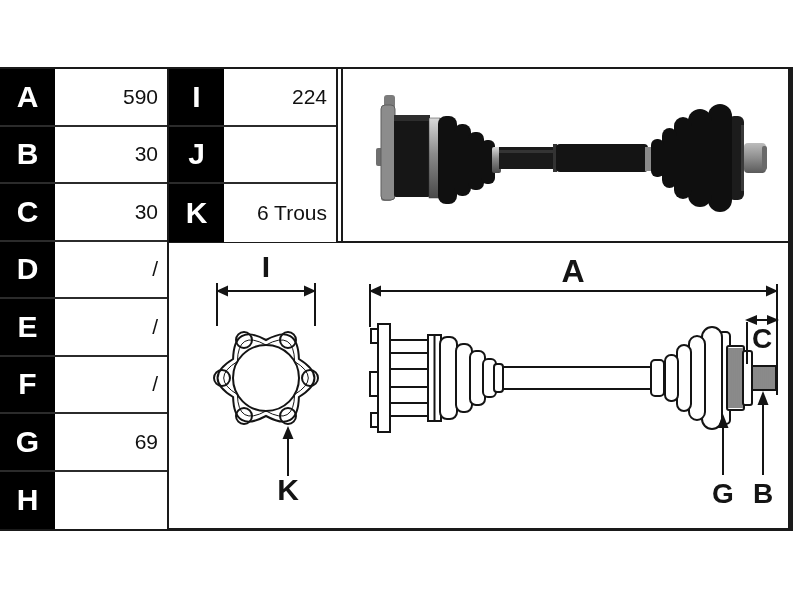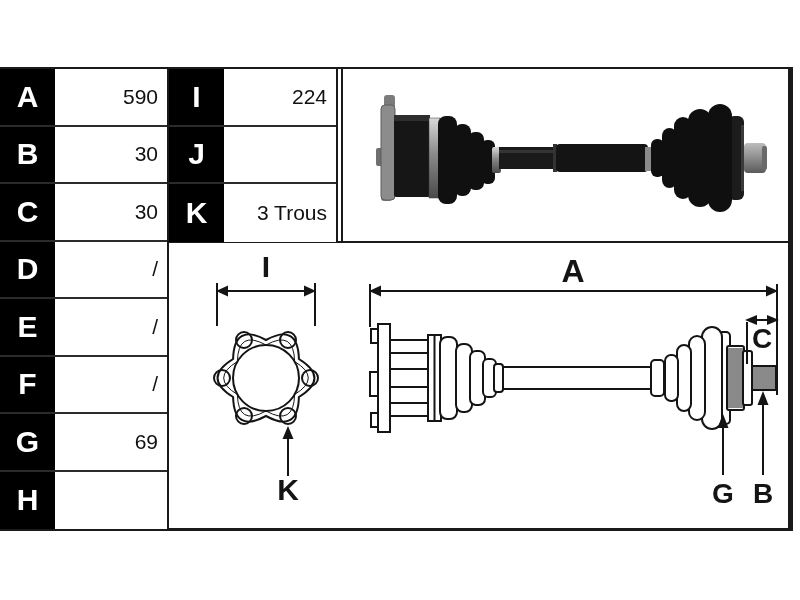--- a/index.html
+++ b/index.html
@@ -80,21 +80,21 @@
     <div class="row">
       <div class="lcell">I</div>
       <div class="vcell">224</div>
     </div>
     <div class="row">
       <div class="lcell">J</div>
       <div class="vcell"></div>
     </div>
     <div class="row">
       <div class="lcell">K</div>
-      <div class="vcell">3 Trous</div>
+      <div class="vcell">6 Trous</div>
     </div>
   </div>
 
   <div class="panel" style="left:343px;top:69px;width:445px;height:172px;">
     <svg width="445" height="172" viewBox="343 69 445 172" xmlns="http://www.w3.org/2000/svg">
       <defs>
         <linearGradient id="metalV" x1="0" y1="0" x2="0" y2="1">
           <stop offset="0" stop-color="#d9d9d9"></stop>
             <stop offset="0.45" stop-color="#8a8a8a"></stop>
             <stop offset="1" stop-color="#4a4a4a"></stop>

